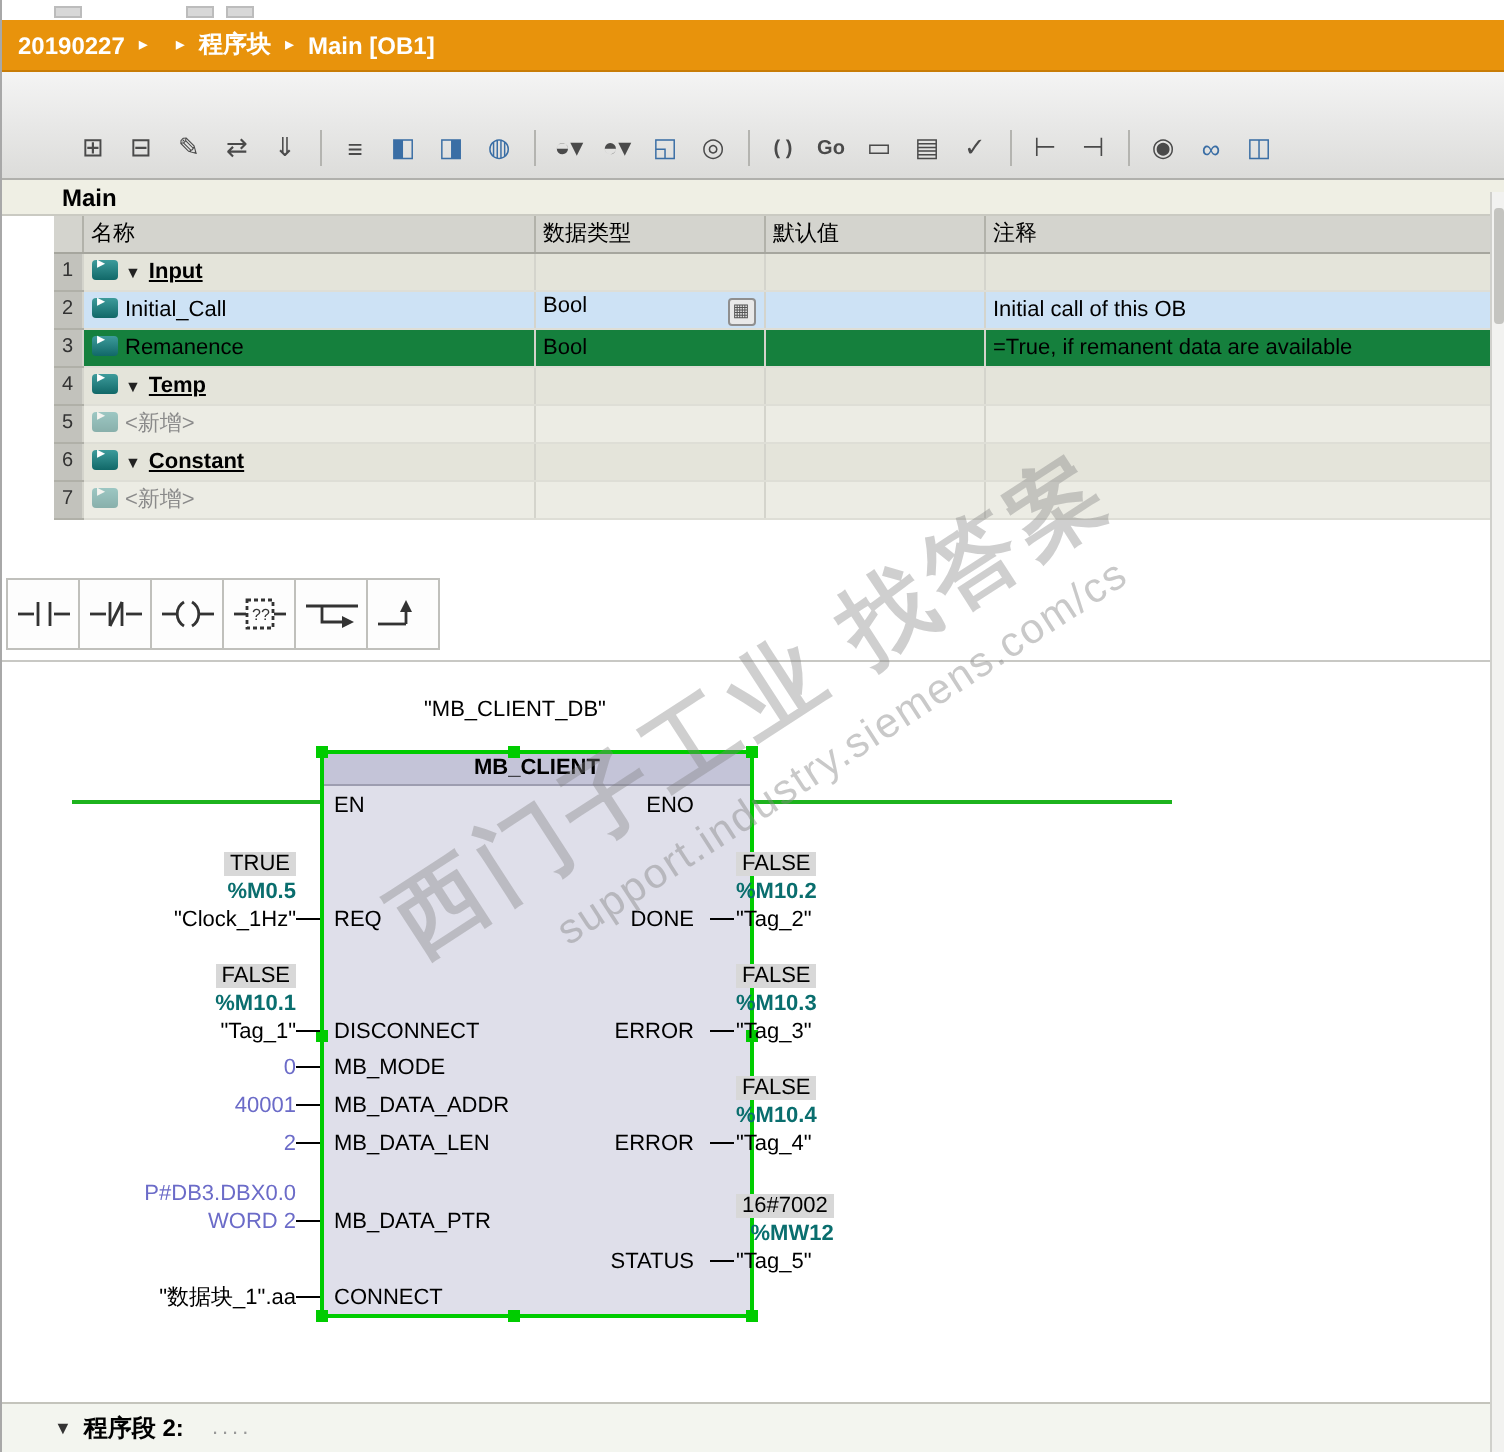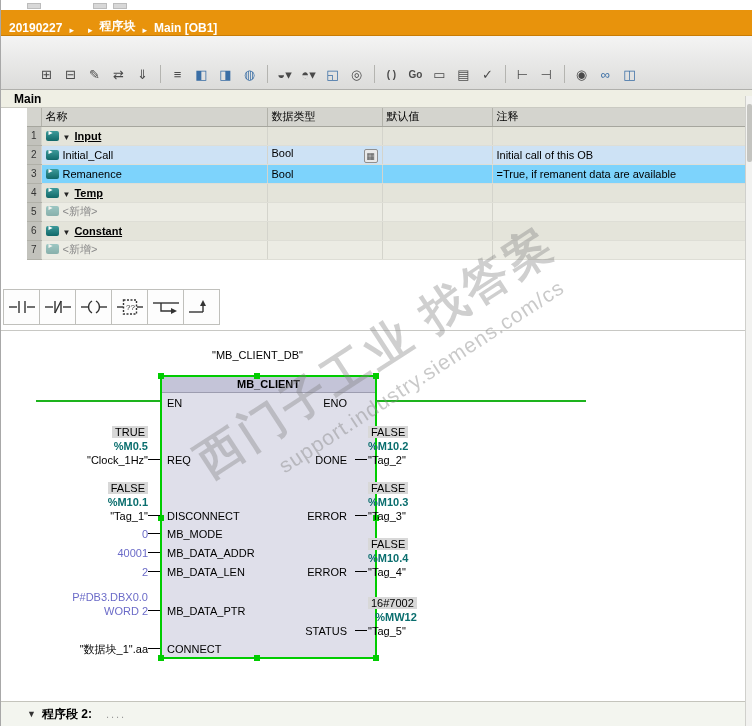--- a/index.html
+++ b/index.html
@@ -8,56 +8,56 @@
     width:752px; height:726px; position:relative; overflow:hidden;
     background:#fff; font-family:"Liberation Sans","DejaVu Sans",sans-serif;
     font-size:11px; color:#000; border-left:1px solid #a8a8a8;
   }
   
   .top-edge { height:10px; background:#fff; position:relative; }
   .top-edge span { position:absolute; top:3px; width:14px; height:6px; background:#d8d8d8; border:1px solid #bcbcbc; }
   
   .breadcrumb {
     height:26px; background:#e8930c; border-bottom:1px solid #c87c06;
-    display:flex; align-items:flex-end; padding-left:8px; color:#fff;
+    display:flex; align-items:center; padding-left:8px; color:#fff;
     font-size:12px; font-weight:bold; white-space:nowrap;
   }
   .breadcrumb .sep { font-size:9px; margin:0 7px; font-weight:normal; }
   .crumb { cursor:pointer; }
   
   .toolbar {
     height:54px; background:linear-gradient(#f4f4f4,#dcdcda);
     border-bottom:1px solid #b0b0ac; display:flex; align-items:flex-end;
     padding:0 4px 5px 34px;
   }
   .tool {
     width:23px; height:20px; display:inline-flex; align-items:center; justify-content:center;
     font-size:13px; color:#4a4a4a; margin-right:1px; border:1px solid transparent; border-radius:2px;
     cursor:pointer; white-space:nowrap; overflow:hidden;
   }
   .tool.blue { color:#3a6ea5; }
   .tool.small-text { font-size:10px; font-weight:bold; }
   .tsep { width:1px; height:18px; background:#b4b4b0; margin:0 5px; align-self:flex-end; margin-bottom:1px; }
   
-  .main-row { height:18px; background:#efefe4; border-bottom:1px solid #cacac2; display:flex; align-items:center; padding-left:13px; }
+  .main-row { height:18px; background:#efefe4; border-bottom:1px solid #cacac2; display:flex; align-items:center; padding-left:30px; }
   .main-row span { font-weight:bold; font-size:12px; }
   
   table.var-table { border-collapse:collapse; table-layout:fixed; width:745px; font-size:11px;margin-left:26px; }
   .var-table col.c-num { width:14px; } .var-table col.c-name { width:226px; }
   .var-table col.c-dt { width:115px; } .var-table col.c-def { width:110px; }
   .var-table col.c-cm { width:280px; }
   .var-table th {
     height:18px; background:#d4d4ce; border-right:1px solid #b2b2aa; border-bottom:1px solid #a6a69e;
     font-weight:normal; text-align:left; padding-left:4px;
   }
   .var-table td { height:19px; border-right:1px solid #d4d4cc; border-bottom:1px solid #deded6; padding:0 4px; overflow:hidden; white-space:nowrap; }
   .var-table td.num { background:#c2c2bc; color:#333; text-align:center; padding:0; font-size:10px; border-bottom:1px solid #b0b0a8; }
   tr.r-section td { background:#e4e4da; }
   tr.r-section .vname { font-weight:bold;text-decoration:underline; }
-  tr.r-item td { background:#7dd3fc; }
+  tr.r-item td { background:#15803d; }
   tr.r-sel td { background:#cde2f5; }
   tr.r-ph td { background:#ecece4; }
   tr.r-ph .vname { color:#8a8a8a; }
   .name-pad1 { padding-left:2px; } .name-pad2 { padding-left:18px; }
   .var-icon { display:inline-block; width:13px; height:10px; background:linear-gradient(#3d9b9b,#116868); border-radius:2px; position:relative; margin-right:4px; vertical-align:-1px; }
   .var-icon::after { content:"▸"; position:absolute; left:3px; top:-3px; color:#fff; font-size:8px; }
   tr.r-ph .var-icon { opacity:.45; }
   .expander { font-size:8px; color:#222; margin-right:4px; }
   .dt-btn { float:right; width:14px; height:14px; margin-top:2px; background:#e9e9e9; border:1px solid #8f8f8f; border-radius:2px; cursor:pointer; text-align:center; line-height:11px; }
   .dt-btn::after { content:"▦"; font-size:9px; color:#555; }

